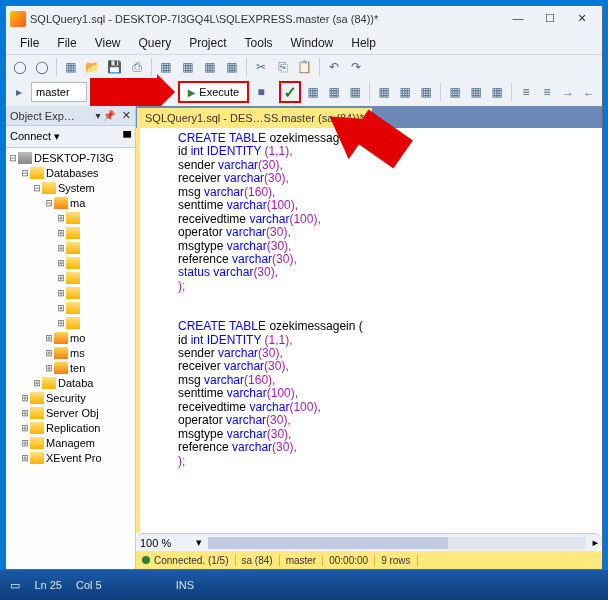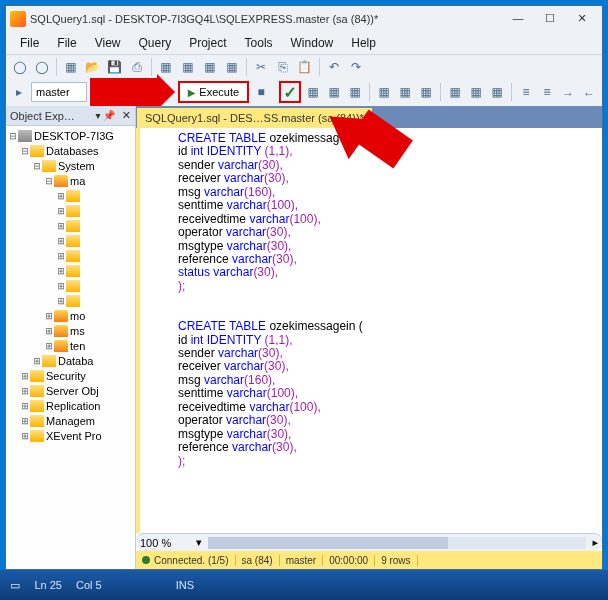--- a/index.html
+++ b/index.html
@@ -131,20 +131,24 @@
     <div class="tbtn">←</div>
   </div>
 
   <div class="main">
     <div class="objexp">
       <div class="objexp-hdr">
         <span>Object Exp…</span>
         <span class="pin">▾ 📌</span>
         <span class="x">✕</span>
       </div>
+      <div class="connect">
+        <span>Connect ▾</span>
+        <span style="margin-left:auto">▀</span>
+      </div>
       <div class="tree">
         <div class="tnode" style="padding-left:2px">
             <span class="exp">⊟</span>
             <span class="ico server"></span>
             <span>DESKTOP-7I3G</span>
           </div>
         <div class="tnode" style="padding-left:14px">
             <span class="exp">⊟</span>
             <span class="ico folder"></span>
             <span>Databases</span>

